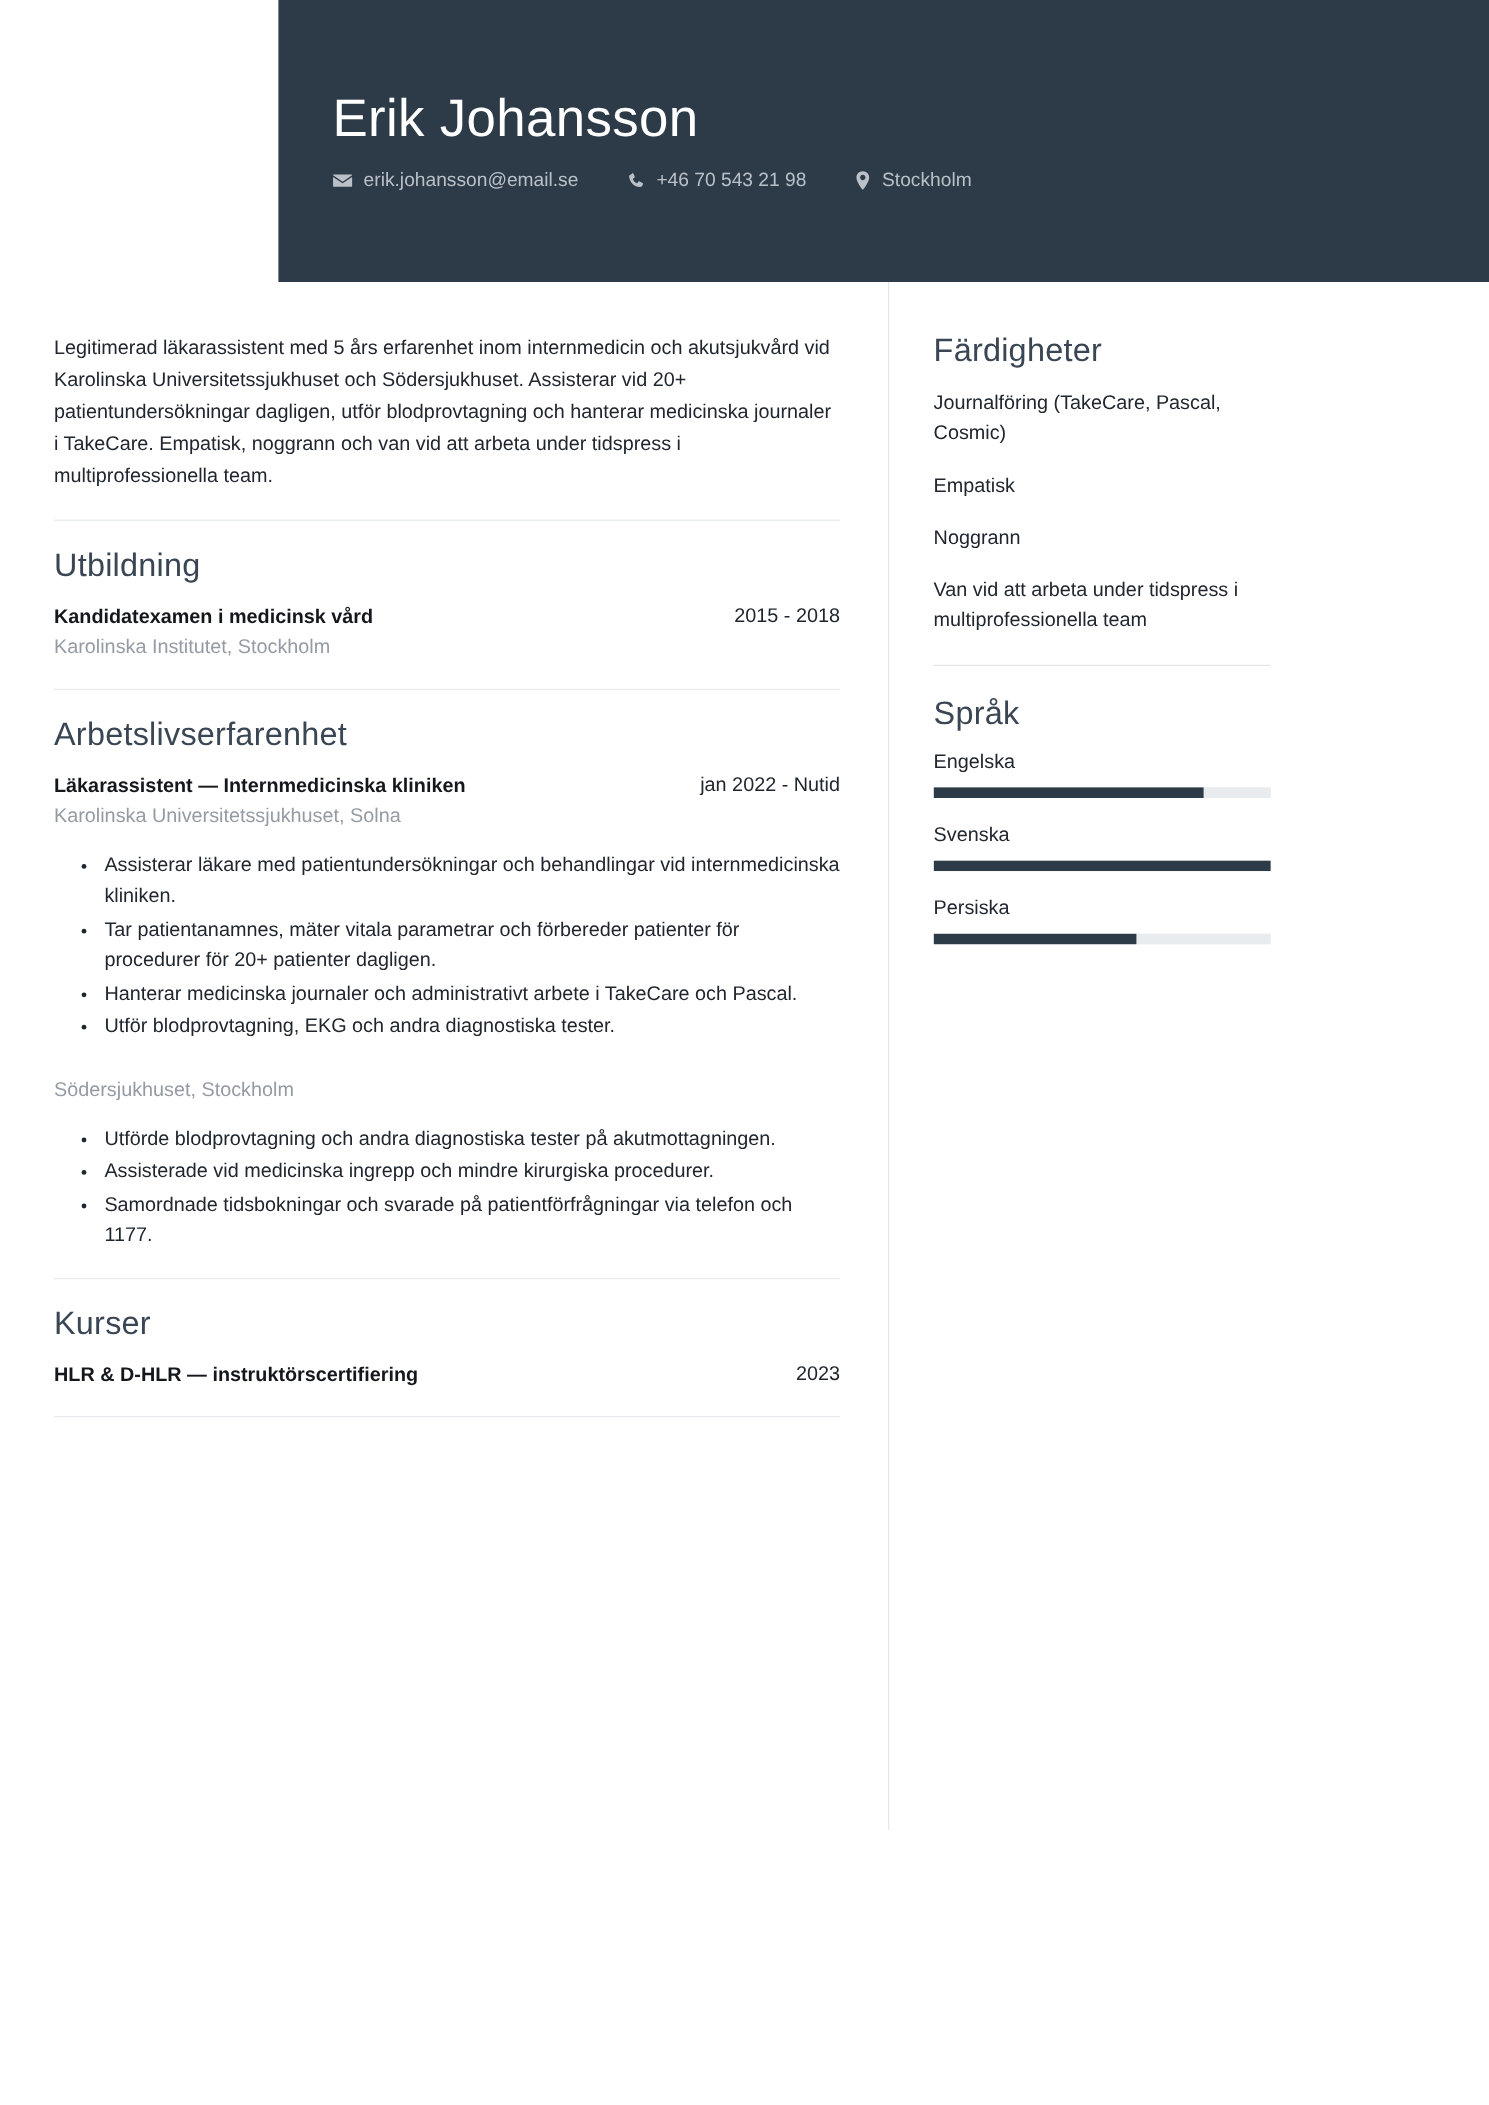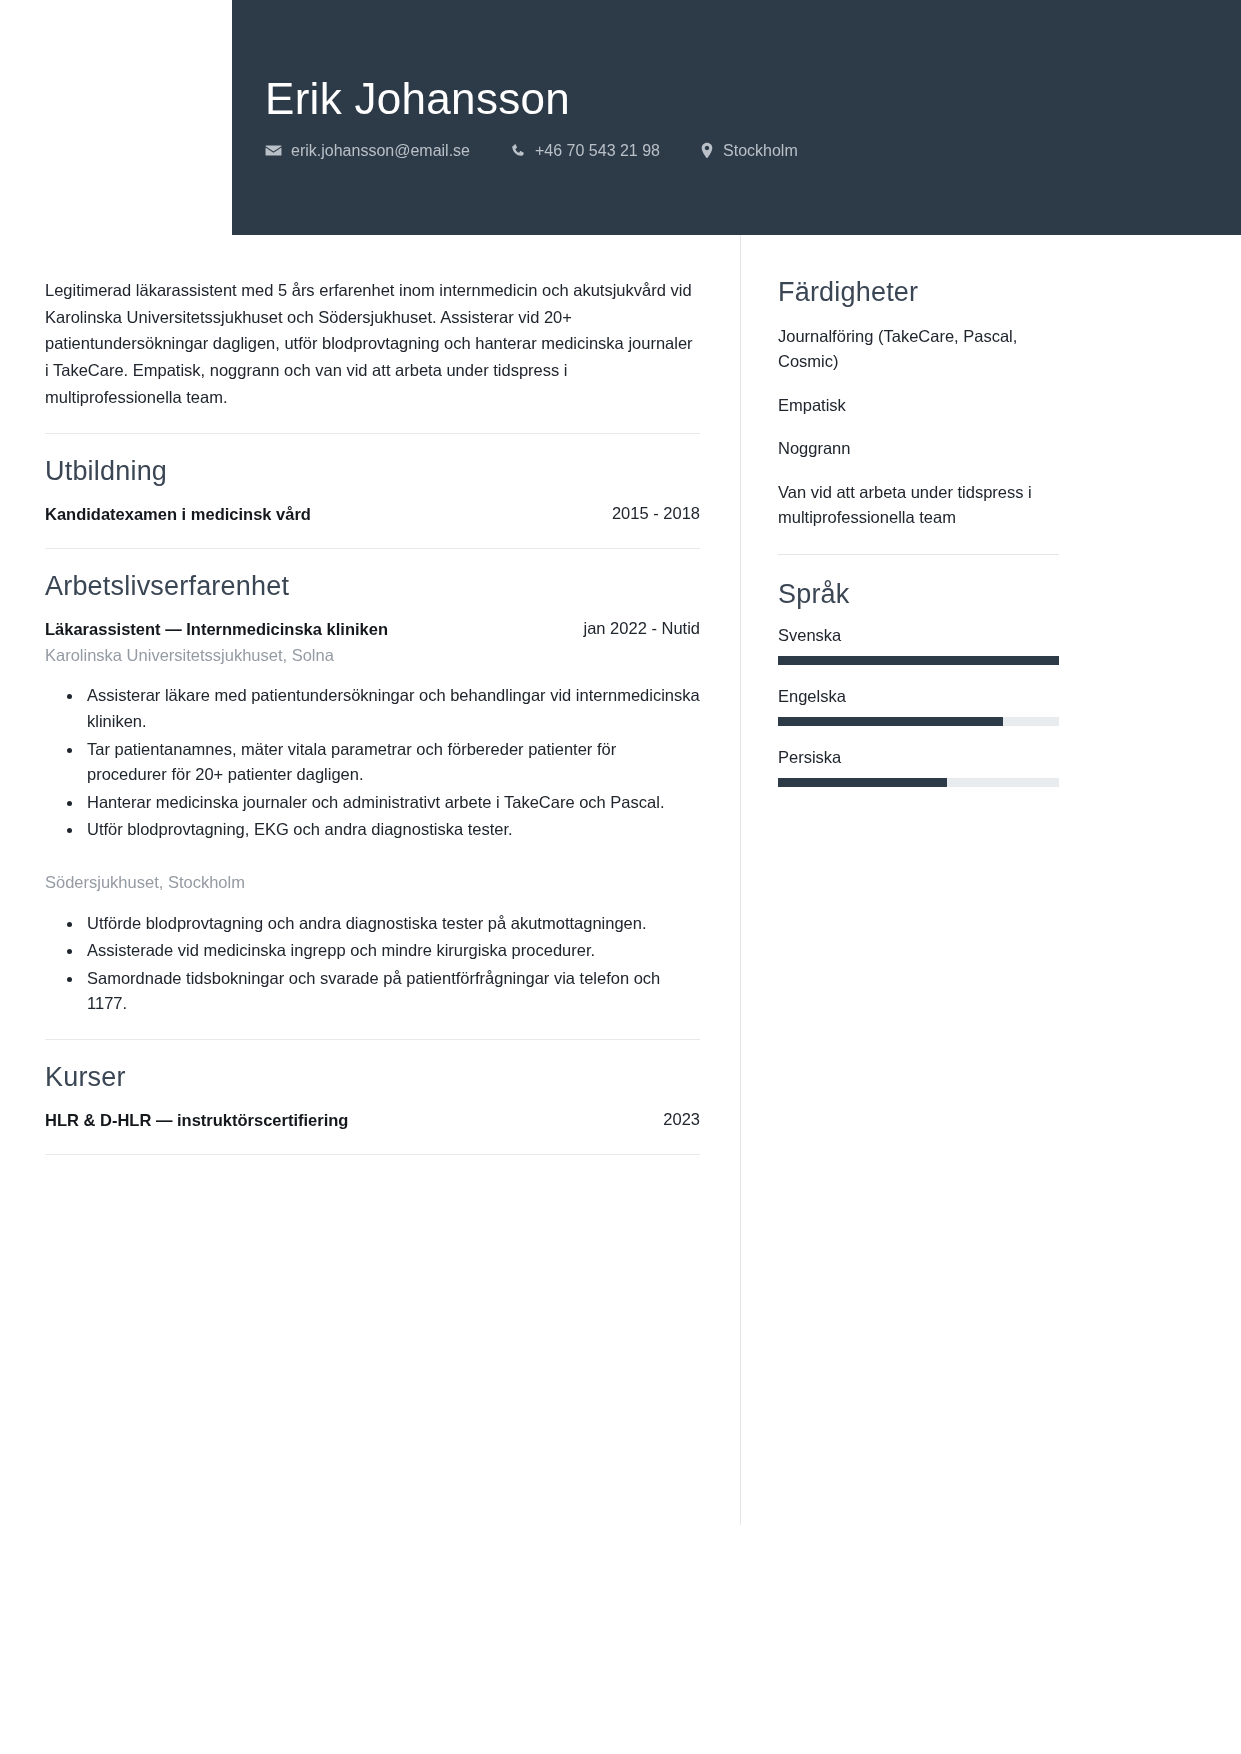--- a/index.html
+++ b/index.html
@@ -12,21 +12,21 @@
   body { width:1241px; min-height:1754px; position:relative; }
 
   
   .header-wrap { position:relative; width:1241px; height:235px; }
   .header-band {
     position:absolute; left:232px; top:0;
     width:1009px; height:235px;
     background:#2d3a47;
   }
   .header-inner {
-    position:absolute; left:265px; top:0;
+    position:absolute; left:277px; top:0;
     width:900px; height:235px;
     display:flex; flex-direction:column; justify-content:center;
   }
   .name {
     font-size:44px; font-weight:300; color:#ffffff;
     letter-spacing:0.3px; line-height:1.1; margin-bottom:18px;
   }
   .contact-row { display:flex; align-items:center; gap:40px; }
   .contact-item {
     display:flex; align-items:center; gap:9px;
@@ -157,20 +157,21 @@
 
     <div class="sec-divider"></div>
 
     <section>
       <h2 class="sec">Utbildning</h2>
       <div class="entry">
         <div class="entry-head">
           <div class="entry-title">Kandidatexamen i medicinsk vård</div>
           <div class="entry-date">2015 - 2018</div>
         </div>
+        <div class="entry-sub">Karolinska Institutet, Stockholm</div>
       </div>
     </section>
 
     <div class="sec-divider"></div>
 
     <section>
       <h2 class="sec">Arbetslivserfarenhet</h2>
 
       <div class="exp-block">
         <div class="entry-head">
@@ -220,30 +221,30 @@
       <div class="skill-item">Noggrann</div>
       <div class="skill-item">Van vid att arbeta under tidspress i multiprofessionella team</div>
     </section>
 
     <div class="side-divider" style="margin-top:24px;"></div>
 
     <section class="side-sec-gap">
       <h2 class="sec">Språk</h2>
 
       <div class="lang-item">
+        <div class="lang-name">Engelska</div>
+        <div class="lang-track">
+          <div class="lang-fill" style="width: 80%;"></div>
+        </div>
+      </div>
+
+      <div class="lang-item">
         <div class="lang-name">Svenska</div>
         <div class="lang-track">
           <div class="lang-fill" style="width: 100%;"></div>
-        </div>
-      </div>
-
-      <div class="lang-item">
-        <div class="lang-name">Engelska</div>
-        <div class="lang-track">
-          <div class="lang-fill" style="width: 80%;"></div>
         </div>
       </div>
 
       <div class="lang-item">
         <div class="lang-name">Persiska</div>
         <div class="lang-track">
           <div class="lang-fill" style="width: 60%;"></div>
         </div>
       </div>
     </section>

